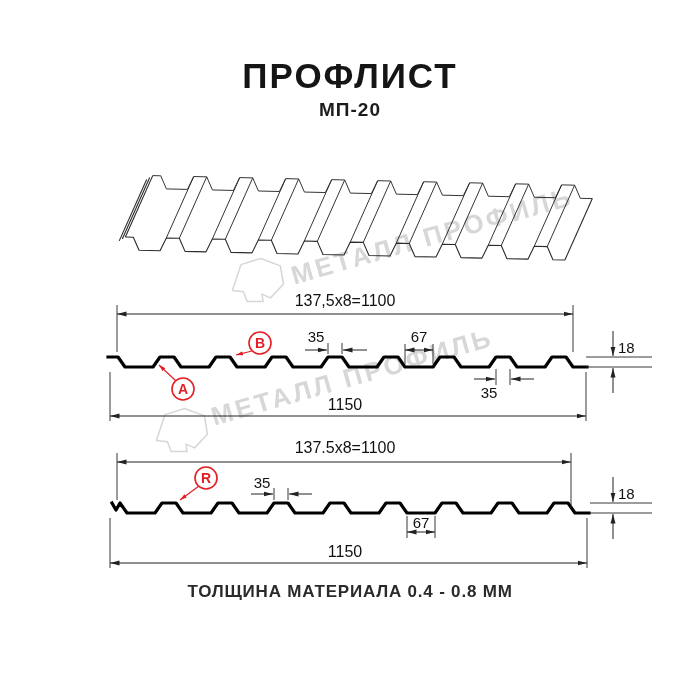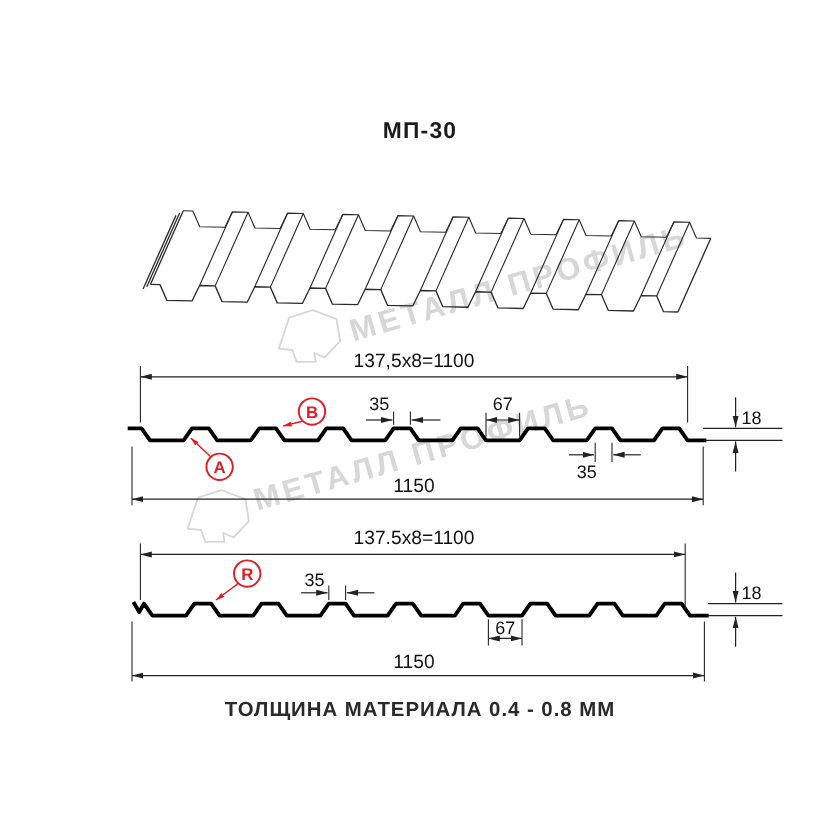--- a/index.html
+++ b/index.html
@@ -31,21 +31,22 @@
   .rcirc{fill:none;stroke:var(--red);stroke-width:1.6;}
   .rtxt{fill:var(--red);font-size:14px;font-weight:700;text-anchor:middle;}
   .rln{stroke:var(--red);stroke-width:1.2;}
   .lg{fill:none;stroke:var(--wm);stroke-width:2.5;stroke-linejoin:round;}
 </style>
 </head>
 <body>
 
 <div class="page">
 
-  <div class="subtitle">МП-30</div>
+  <div class="title">ПРОФЛИСТ</div>
+  <div class="subtitle">МП-20</div>
 
   <svg class="wm-logo wm1-logo" width="62" height="48" viewBox="0 0 100 78">
     <polygon class="lg" points="10,56 24,14 56,4 88,16 93,46 72,68 58,62 60,74 34,74 28,58"></polygon>
   </svg>
   <div class="wm-text wm1-text">МЕТАЛЛ ПРОФИЛЬ</div>
 
   <svg class="wm-logo wm2-logo" width="62" height="48" viewBox="0 0 100 78">
     <polygon class="lg" points="10,56 24,14 56,4 88,16 93,46 72,68 58,62 60,74 34,74 28,58"></polygon>
   </svg>
   <div class="wm-text wm2-text">МЕТАЛЛ ПРОФИЛЬ</div>

